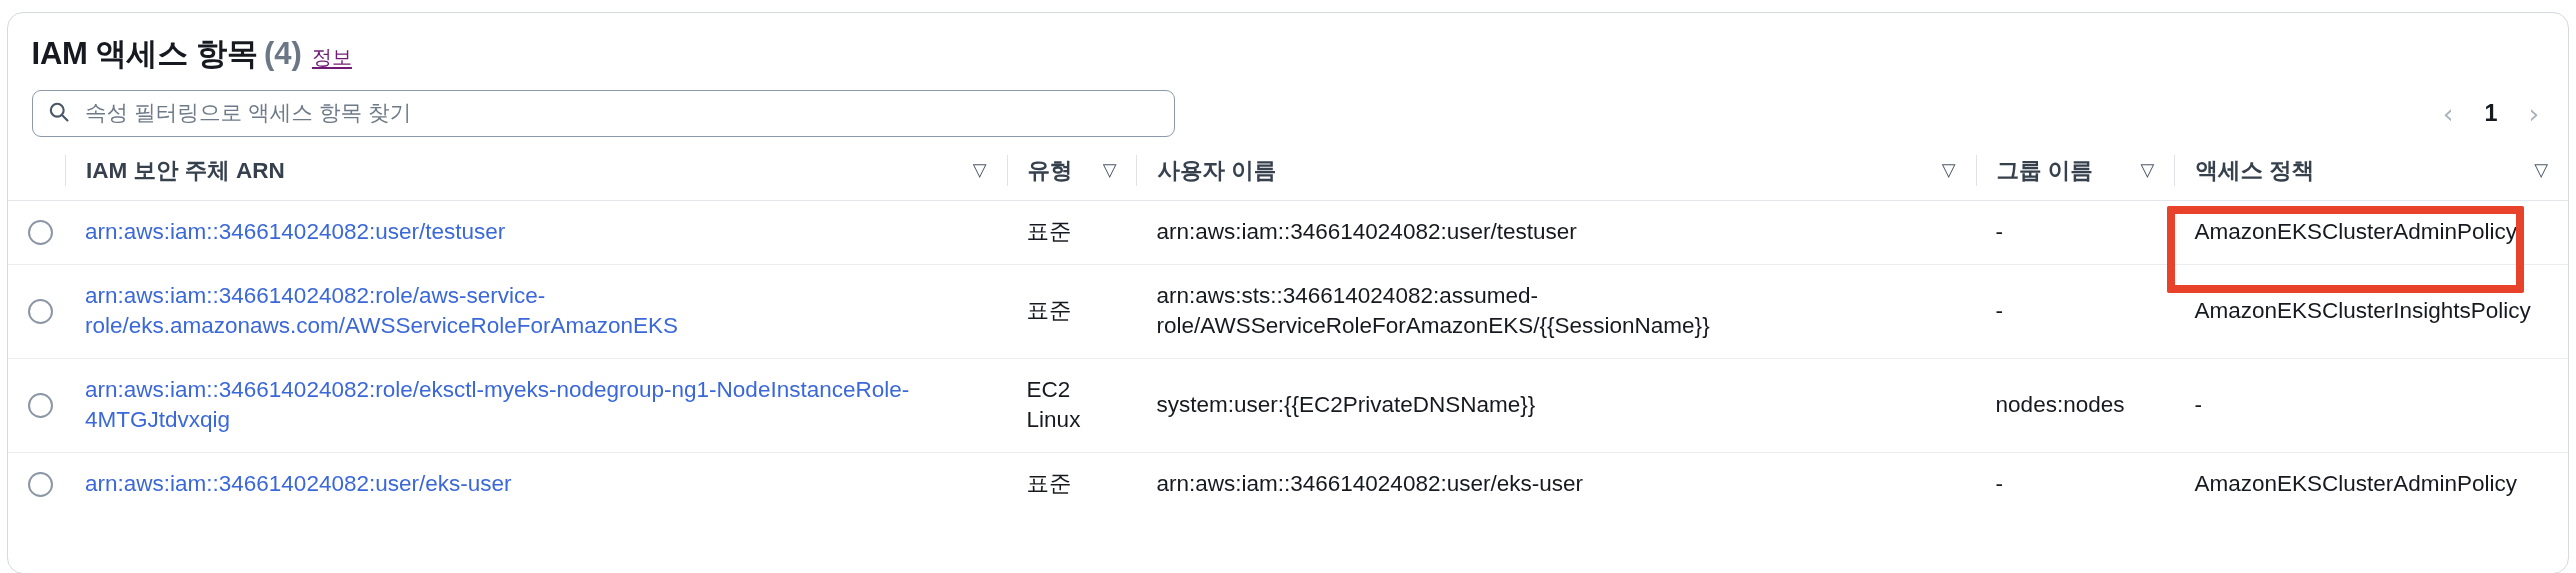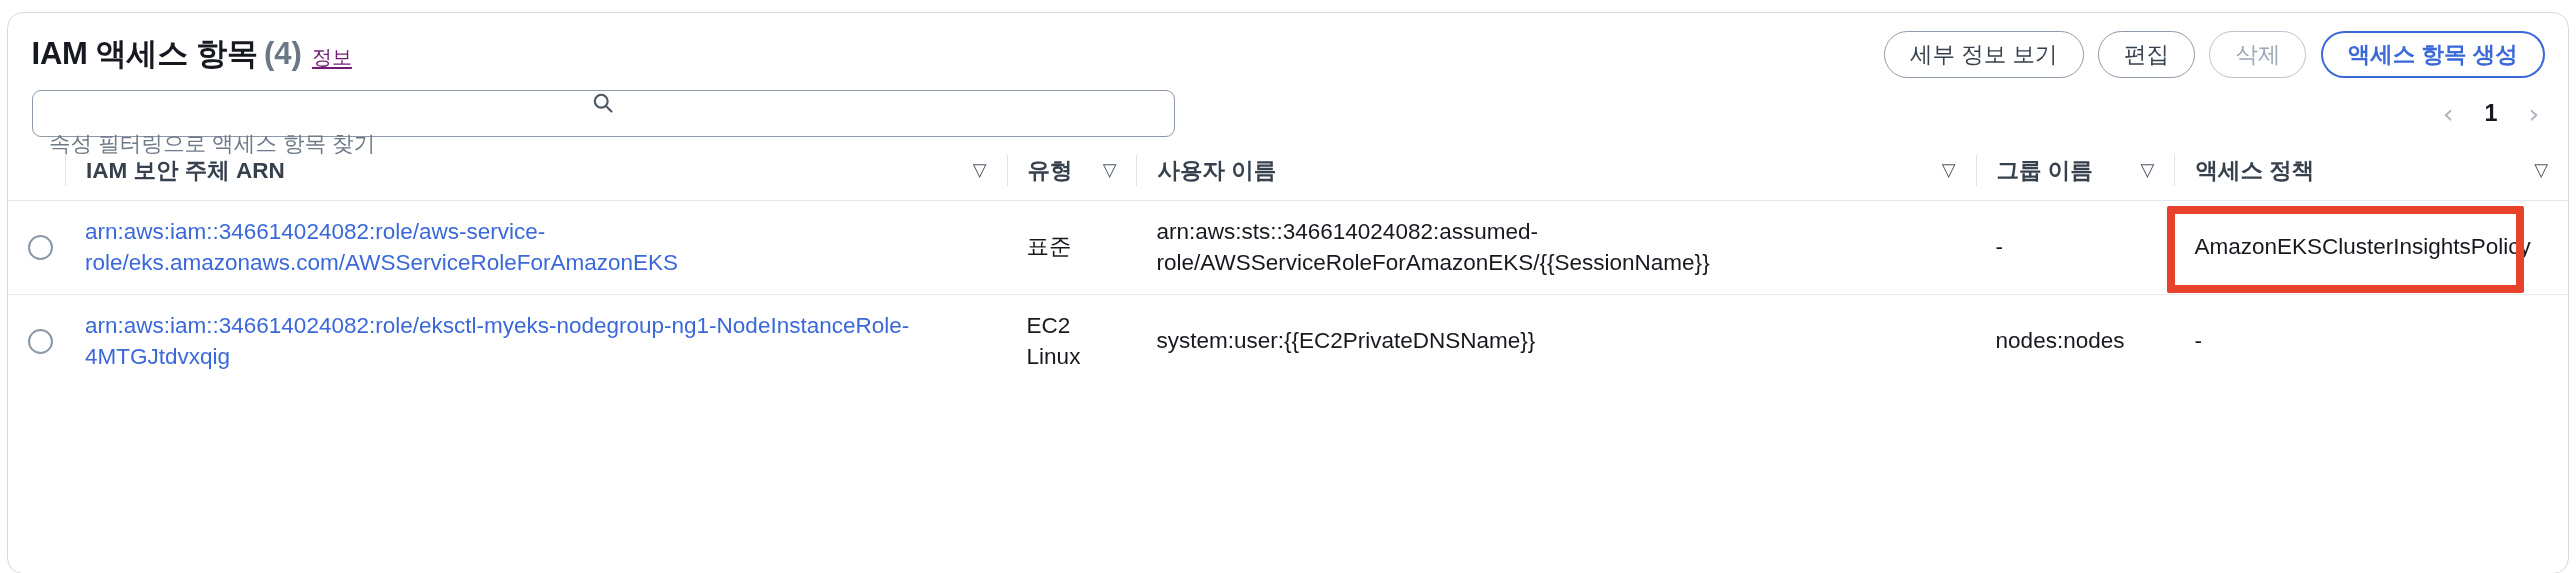--- a/index.html
+++ b/index.html
@@ -110,21 +110,20 @@
     position: relative;
     width: 1143px;
     height: 47px;
     border: 1.4px solid #8d99a8;
     border-radius: 9px;
     background: #ffffff;
     display: flex;
     align-items: center;
     padding: 0 14.4px;
     gap: 12.6px;
-    flex-direction: column;
   }
   .search-box svg { flex: 0 0 auto; }
   .search-input {
     border: none;
     outline: none;
     background: transparent;
     font-family: inherit;
     font-size: 21.6px;
     color: #16191f;
     width: 100%;
@@ -247,26 +246,20 @@
 <div id="root">
   <div class="card">
 
     <div class="card-header">
       <div class="title-wrap">
         <span class="title">IAM 액세스 항목</span>
         <span class="title-count">(4)</span>
         <span class="info-link">정보</span>
       </div>
 
-      <div class="actions">
-        <button class="btn">세부 정보 보기</button>
-        <button class="btn">편집</button>
-        <button class="btn disabled">삭제</button>
-        <button class="btn primary-outline">액세스 항목 생성</button>
-      </div>
     </div>
 
     <div class="search-row">
       <div class="search-box">
         <span>
           <svg width="23.4" height="23.4" viewBox="0 0 24 24" fill="none" stroke="#4b5766" stroke-width="2.2" stroke-linecap="round">
             <circle cx="10.5" cy="10.5" r="6.6"></circle>
             <line x1="15.6" y1="15.6" x2="21" y2="21"></line>
           </svg>
         </span>
@@ -325,39 +318,63 @@
             </div>
           </th>
         </tr>
       </thead>
       <tbody>
         <tr>
           <td class="col-select">
             <span class="radio"></span>
           </td>
           <td>
+            <a class="arn-link">arn:aws:iam::346614024082:user/testuser</a>
+          </td>
+          <td class="cell-multiline">표준</td>
+          <td>arn:aws:iam::346614024082:user/testuser</td>
+          <td>-</td>
+          <td>AmazonEKSClusterAdminPolicy</td>
+        </tr>
+        <tr>
+          <td class="col-select">
+            <span class="radio"></span>
+          </td>
+          <td>
             <a class="arn-link">arn:aws:iam::346614024082:role/aws-service-role/eks.amazonaws.com/AWSServiceRoleForAmazonEKS</a>
           </td>
           <td class="cell-multiline">표준</td>
           <td>arn:aws:sts::346614024082:assumed-role/AWSServiceRoleForAmazonEKS/{{SessionName}}</td>
           <td>-</td>
           <td>AmazonEKSClusterInsightsPolicy</td>
         </tr>
         <tr>
           <td class="col-select">
             <span class="radio"></span>
           </td>
           <td>
             <a class="arn-link">arn:aws:iam::346614024082:role/eksctl-myeks-nodegroup-ng1-NodeInstanceRole-4MTGJtdvxqig</a>
           </td>
           <td class="cell-multiline">EC2
 Linux</td>
           <td>system:user:{{EC2PrivateDNSName}}</td>
           <td>nodes:nodes</td>
           <td>-</td>
         </tr>
+        <tr>
+          <td class="col-select">
+            <span class="radio"></span>
+          </td>
+          <td>
+            <a class="arn-link">arn:aws:iam::346614024082:user/eks-user</a>
+          </td>
+          <td class="cell-multiline">표준</td>
+          <td>arn:aws:iam::346614024082:user/eks-user</td>
+          <td>-</td>
+          <td>AmazonEKSClusterAdminPolicy</td>
+        </tr>
       </tbody>
     </table>
   </div>
 
   <div class="highlight-box"></div>
 </div>
 
 
 </body></html>

